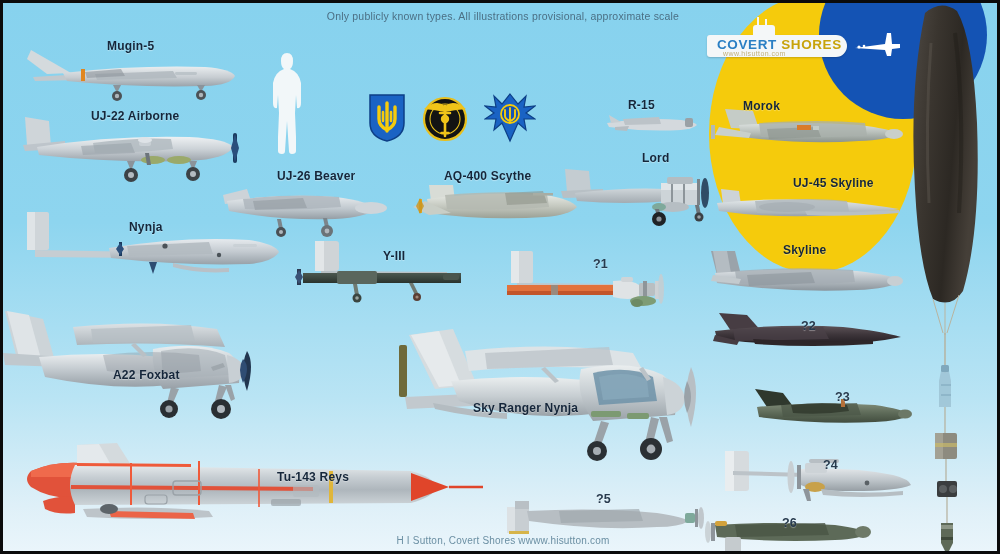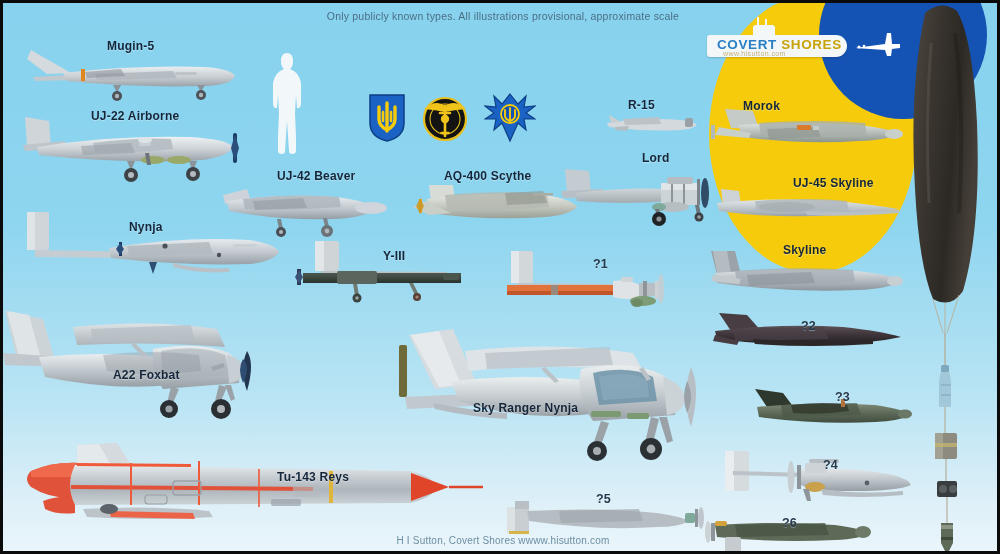--- a/index.html
+++ b/index.html
@@ -656,21 +656,21 @@
 
       <path d="M44 520 L56 520 L56 540 L50 552 L44 540 Z" fill="#5e6a58"></path>
       <rect x="44" y="522" width="12" height="4" fill="#8d9686"></rect>
       <rect x="44" y="534" width="12" height="3" fill="#3f4a3b"></rect>
     </svg>
   </div>
 
   <div class="lbl" style="left:104px;top:36px;">Mugin-5</div>
   <div class="lbl" style="left:88px;top:106px;">UJ-22 Airborne</div>
   <div class="lbl" style="left:126px;top:217px;">Nynja</div>
-  <div class="lbl" style="left:274px;top:166px;">UJ-42 Beaver</div>
+  <div class="lbl" style="left:274px;top:166px;">UJ-26 Beaver</div>
   <div class="lbl" style="left:441px;top:166px;">AQ-400 Scythe</div>
   <div class="lbl" style="left:380px;top:246px;">Y-III</div>
   <div class="lbl q" style="left:590px;top:254px;">?1</div>
   <div class="lbl" style="left:625px;top:95px;">R-15</div>
   <div class="lbl" style="left:639px;top:148px;">Lord</div>
   <div class="lbl" style="left:740px;top:96px;">Morok</div>
   <div class="lbl" style="left:790px;top:173px;">UJ-45 Skyline</div>
   <div class="lbl" style="left:780px;top:240px;">Skyline</div>
   <div class="lbl" style="left:110px;top:337px;margin-top:28px;">A22 Foxbat</div>
   <div class="lbl" style="left:470px;top:358px;margin-top:40px;">Sky Ranger Nynja</div>

